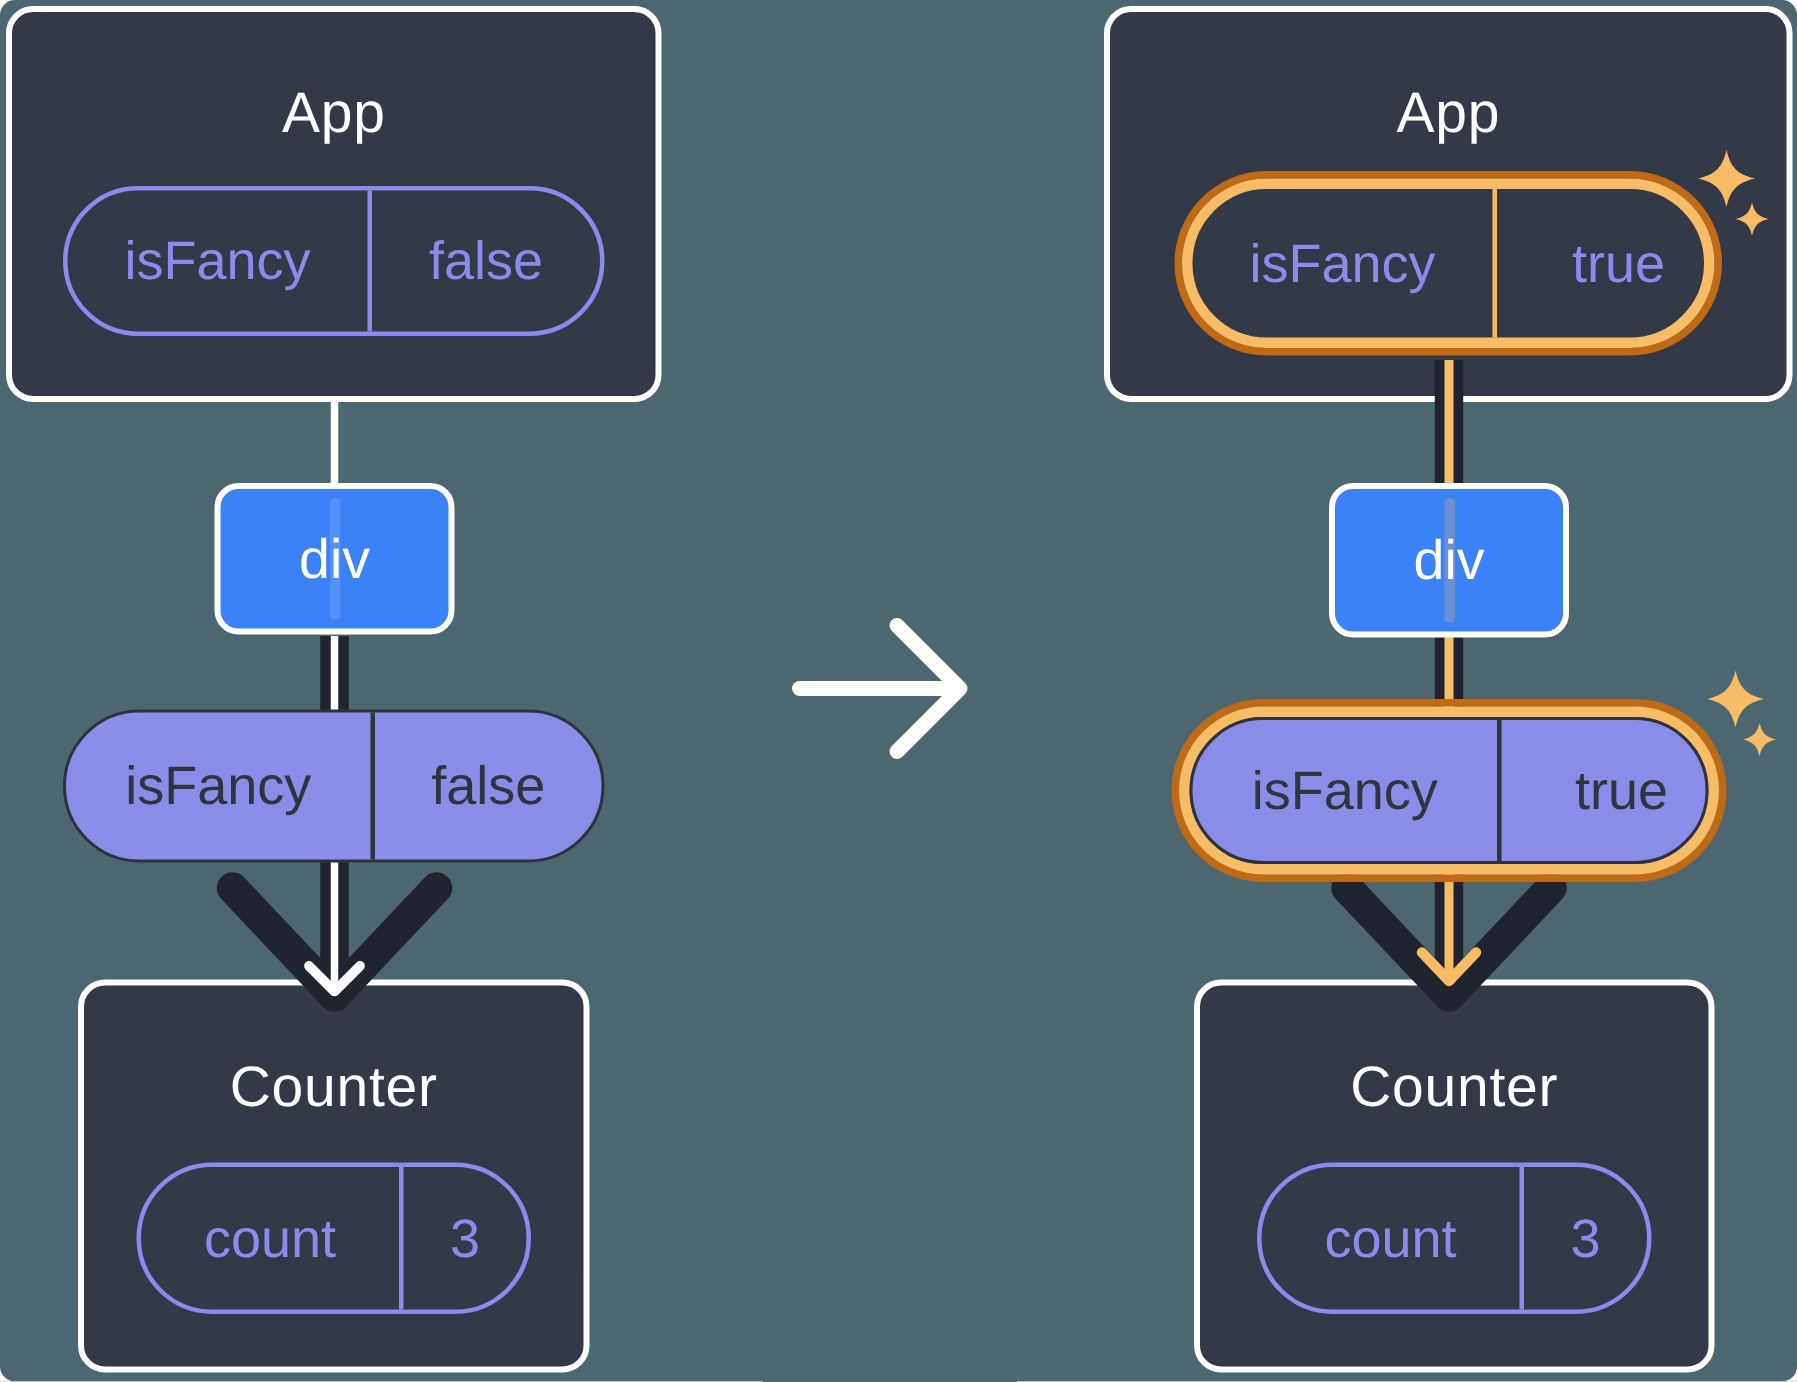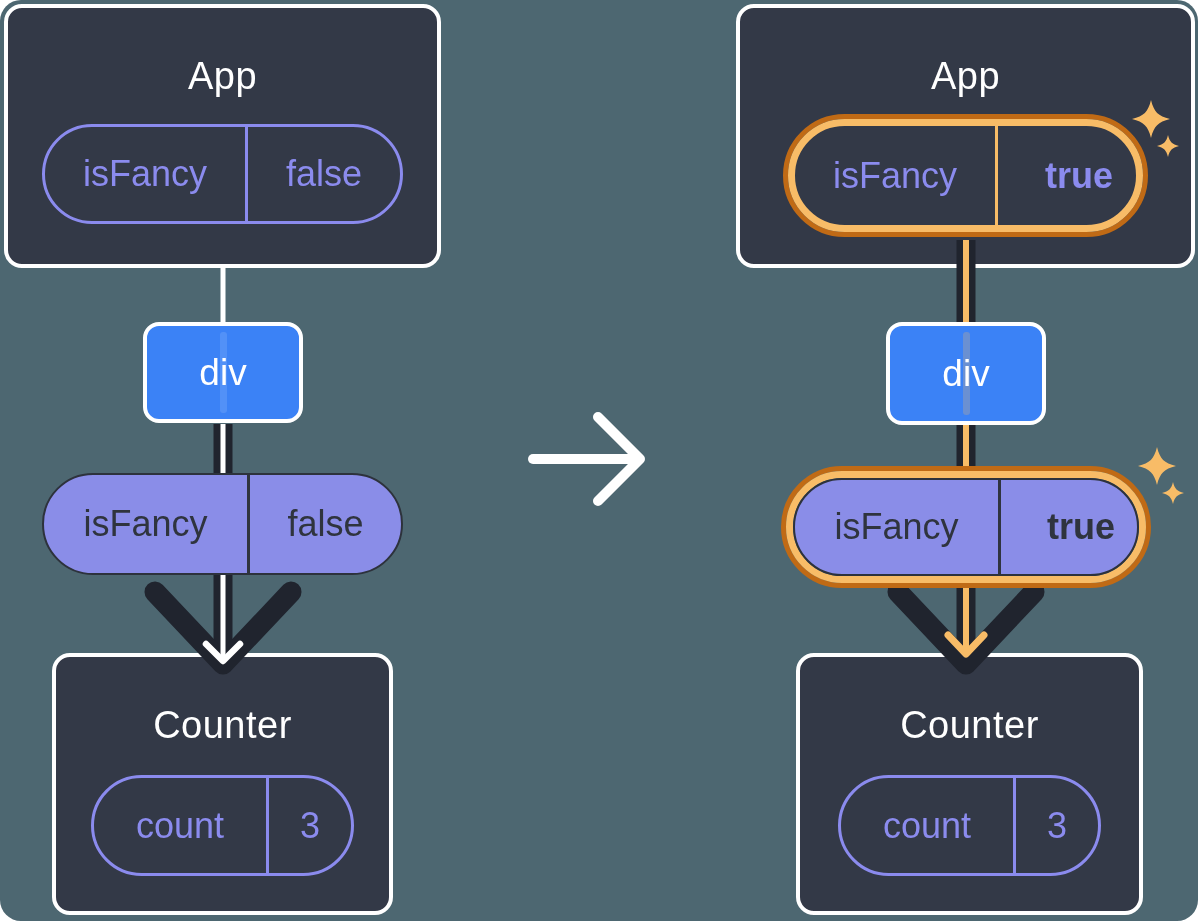--- a/index.html
+++ b/index.html
@@ -1,18 +1,18 @@
 <!DOCTYPE html>
 <html><head>
 <meta charset="utf-8">
 <style>
   html,body{margin:0;padding:0;background:#ffffff;}
   .stage{
     position:relative;width:1198px;height:921px;background:#4d6771;
-    border-radius:21px;overflow:hidden;
+    border-radius:10px;overflow:hidden;
     font-family:"Liberation Sans", sans-serif;
   }
   .abs{position:absolute;box-sizing:border-box;}
   
   .card{
     background:#333947;border:4px solid #ffffff;border-radius:18px;
     z-index:1;display:flex;flex-direction:column;align-items:center;
   }
   .card-title{
     color:#ffffff;font-size:38px;line-height:44px;font-weight:500;
@@ -36,21 +36,21 @@
     background:transparent;box-sizing:border-box;
   }
   .hl-inner{
     border:7px solid #f8bc67;border-radius:60px;width:100%;height:100%;
     box-sizing:border-box;display:flex;align-items:stretch;
   }
   .hl-inner .pill{border:none;border-radius:52px;width:100%;height:100%;}
   .hl-inner .pill.outline-style{color:#8b8bee;background:transparent;}
   .hl-inner .pill.outline-style .divider{background:#f8bc67;}
   .hl-inner .pill.filled{border:2px solid #2d323c;}
-  .bold{font-weight:700;margin-left:24px;}
+  .bold{font-weight:400;margin-left:24px;}
   
   .node{
     background:#3b82f6;border:4px solid #ffffff;border-radius:16px;
     z-index:3;display:flex;align-items:center;justify-content:center;
     color:#ffffff;font-size:37px;
   }
   .node .stripe{
     position:absolute;top:6px;bottom:6px;left:50%;width:7px;margin-left:-3.5px;
     z-index:0;border-radius:3px;
   }

